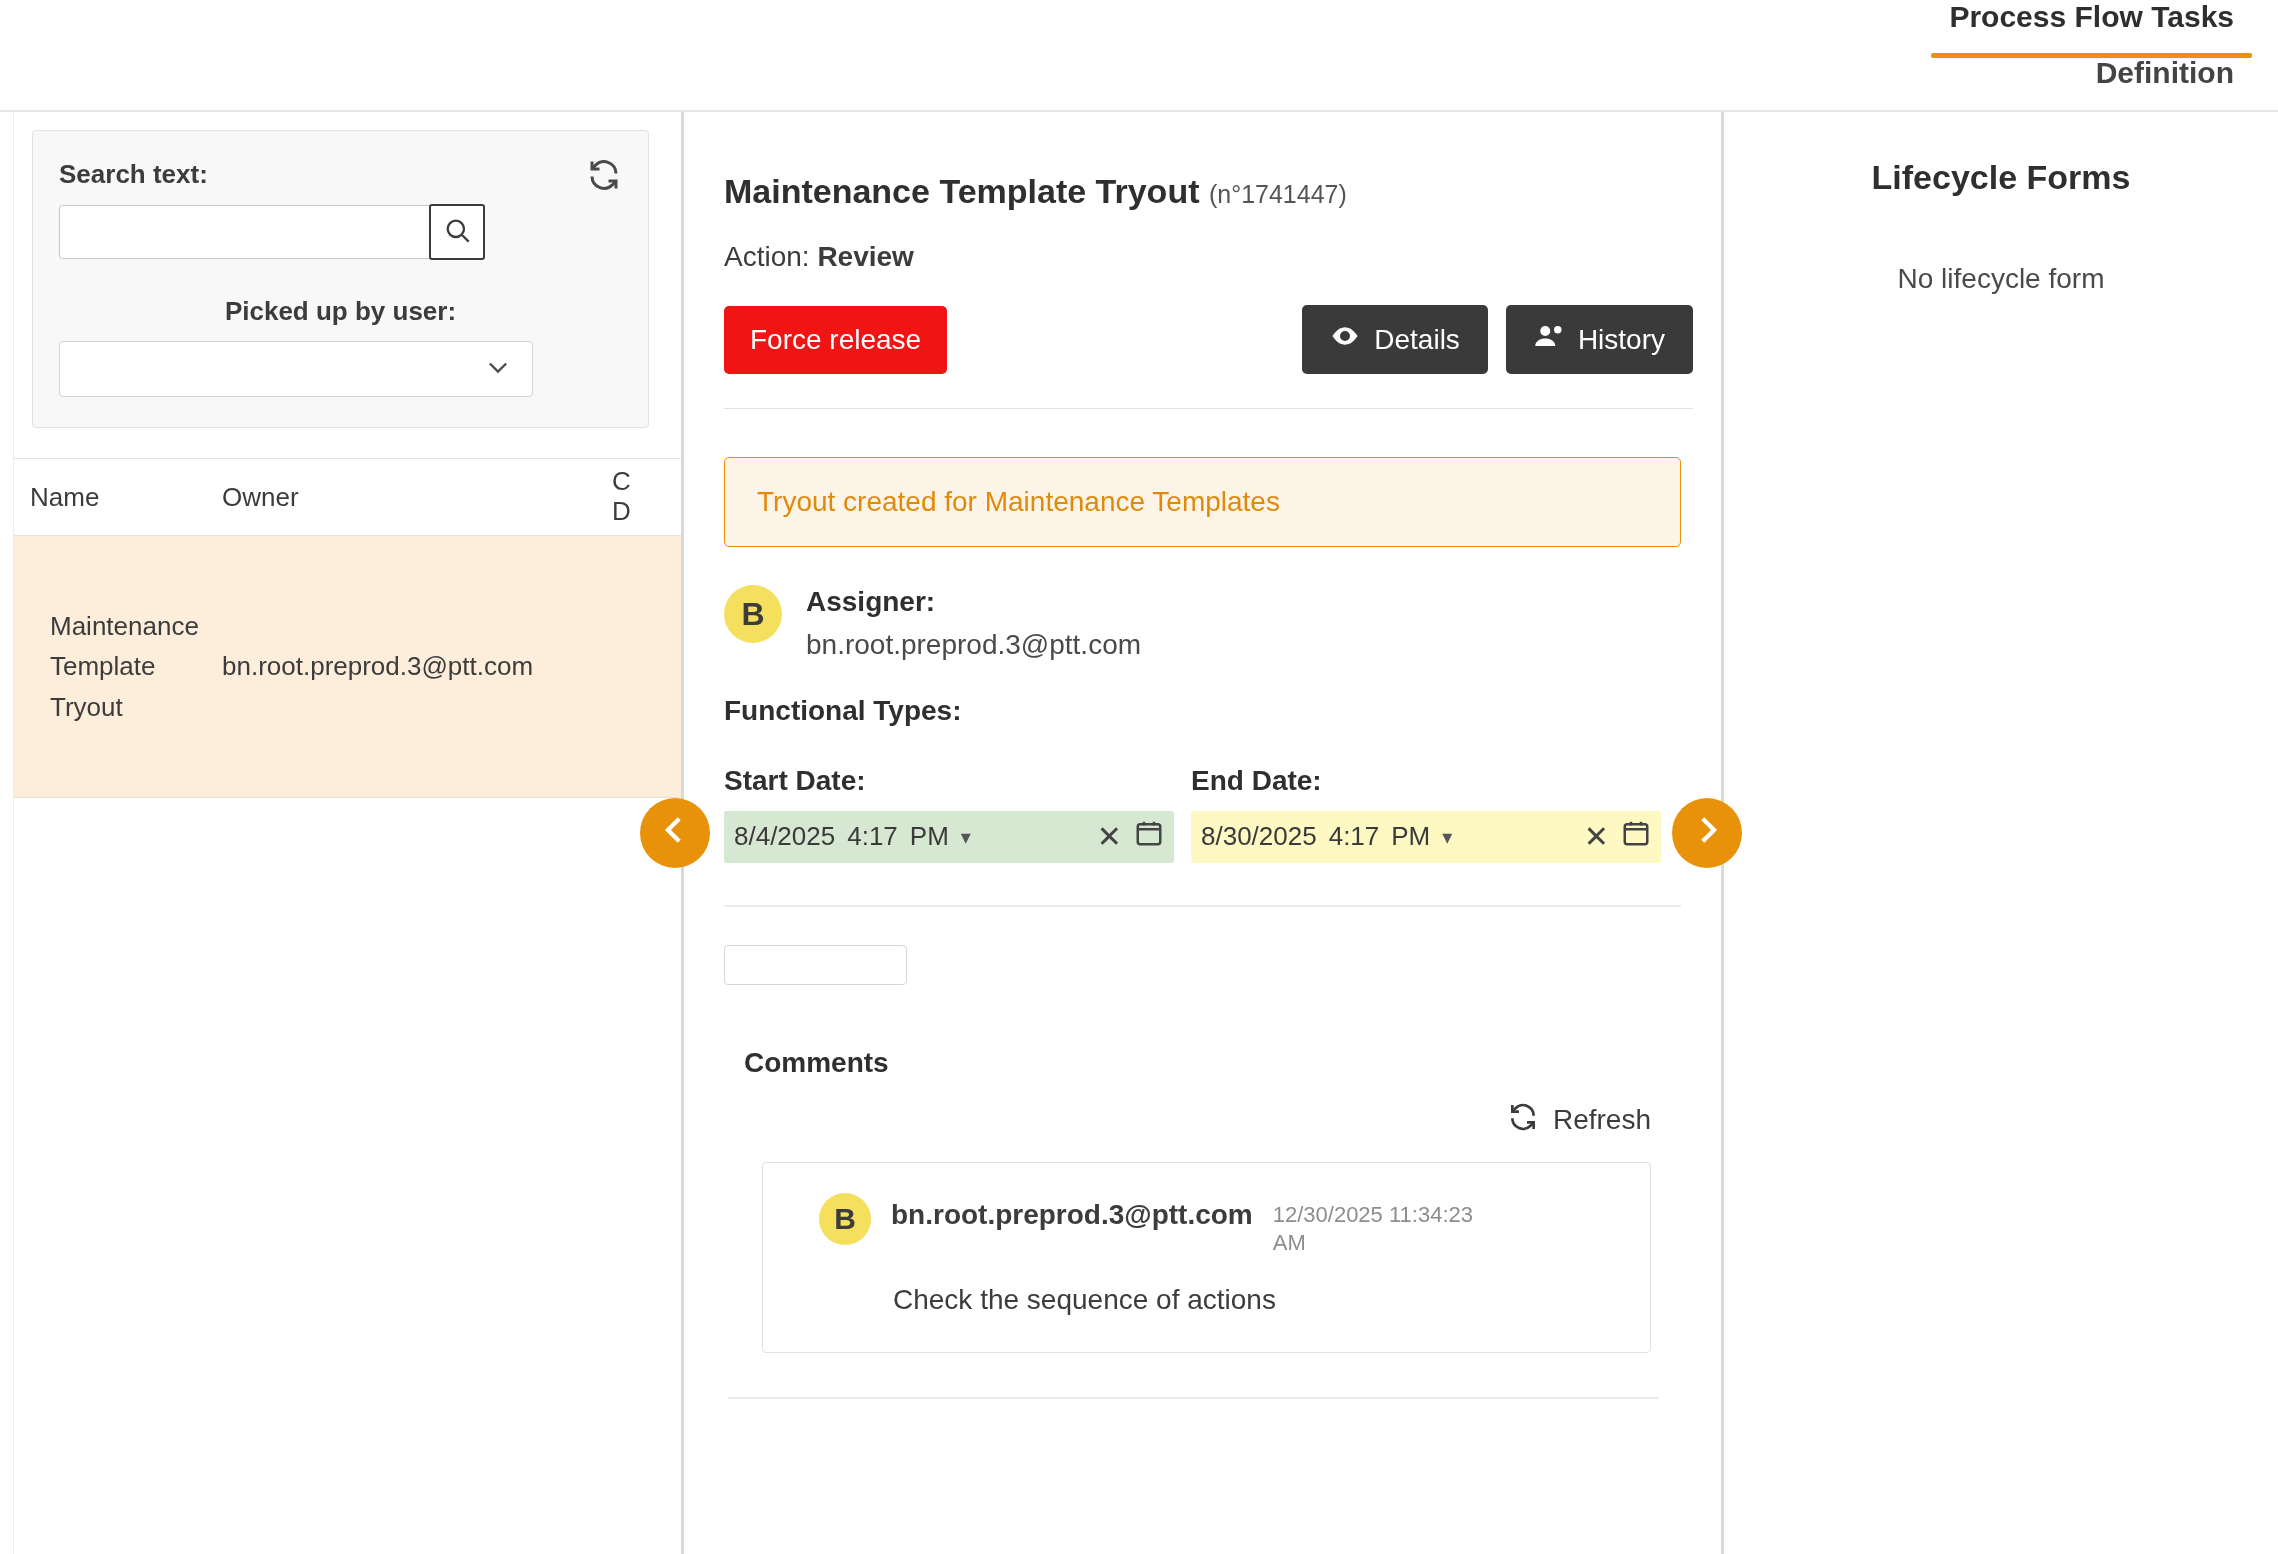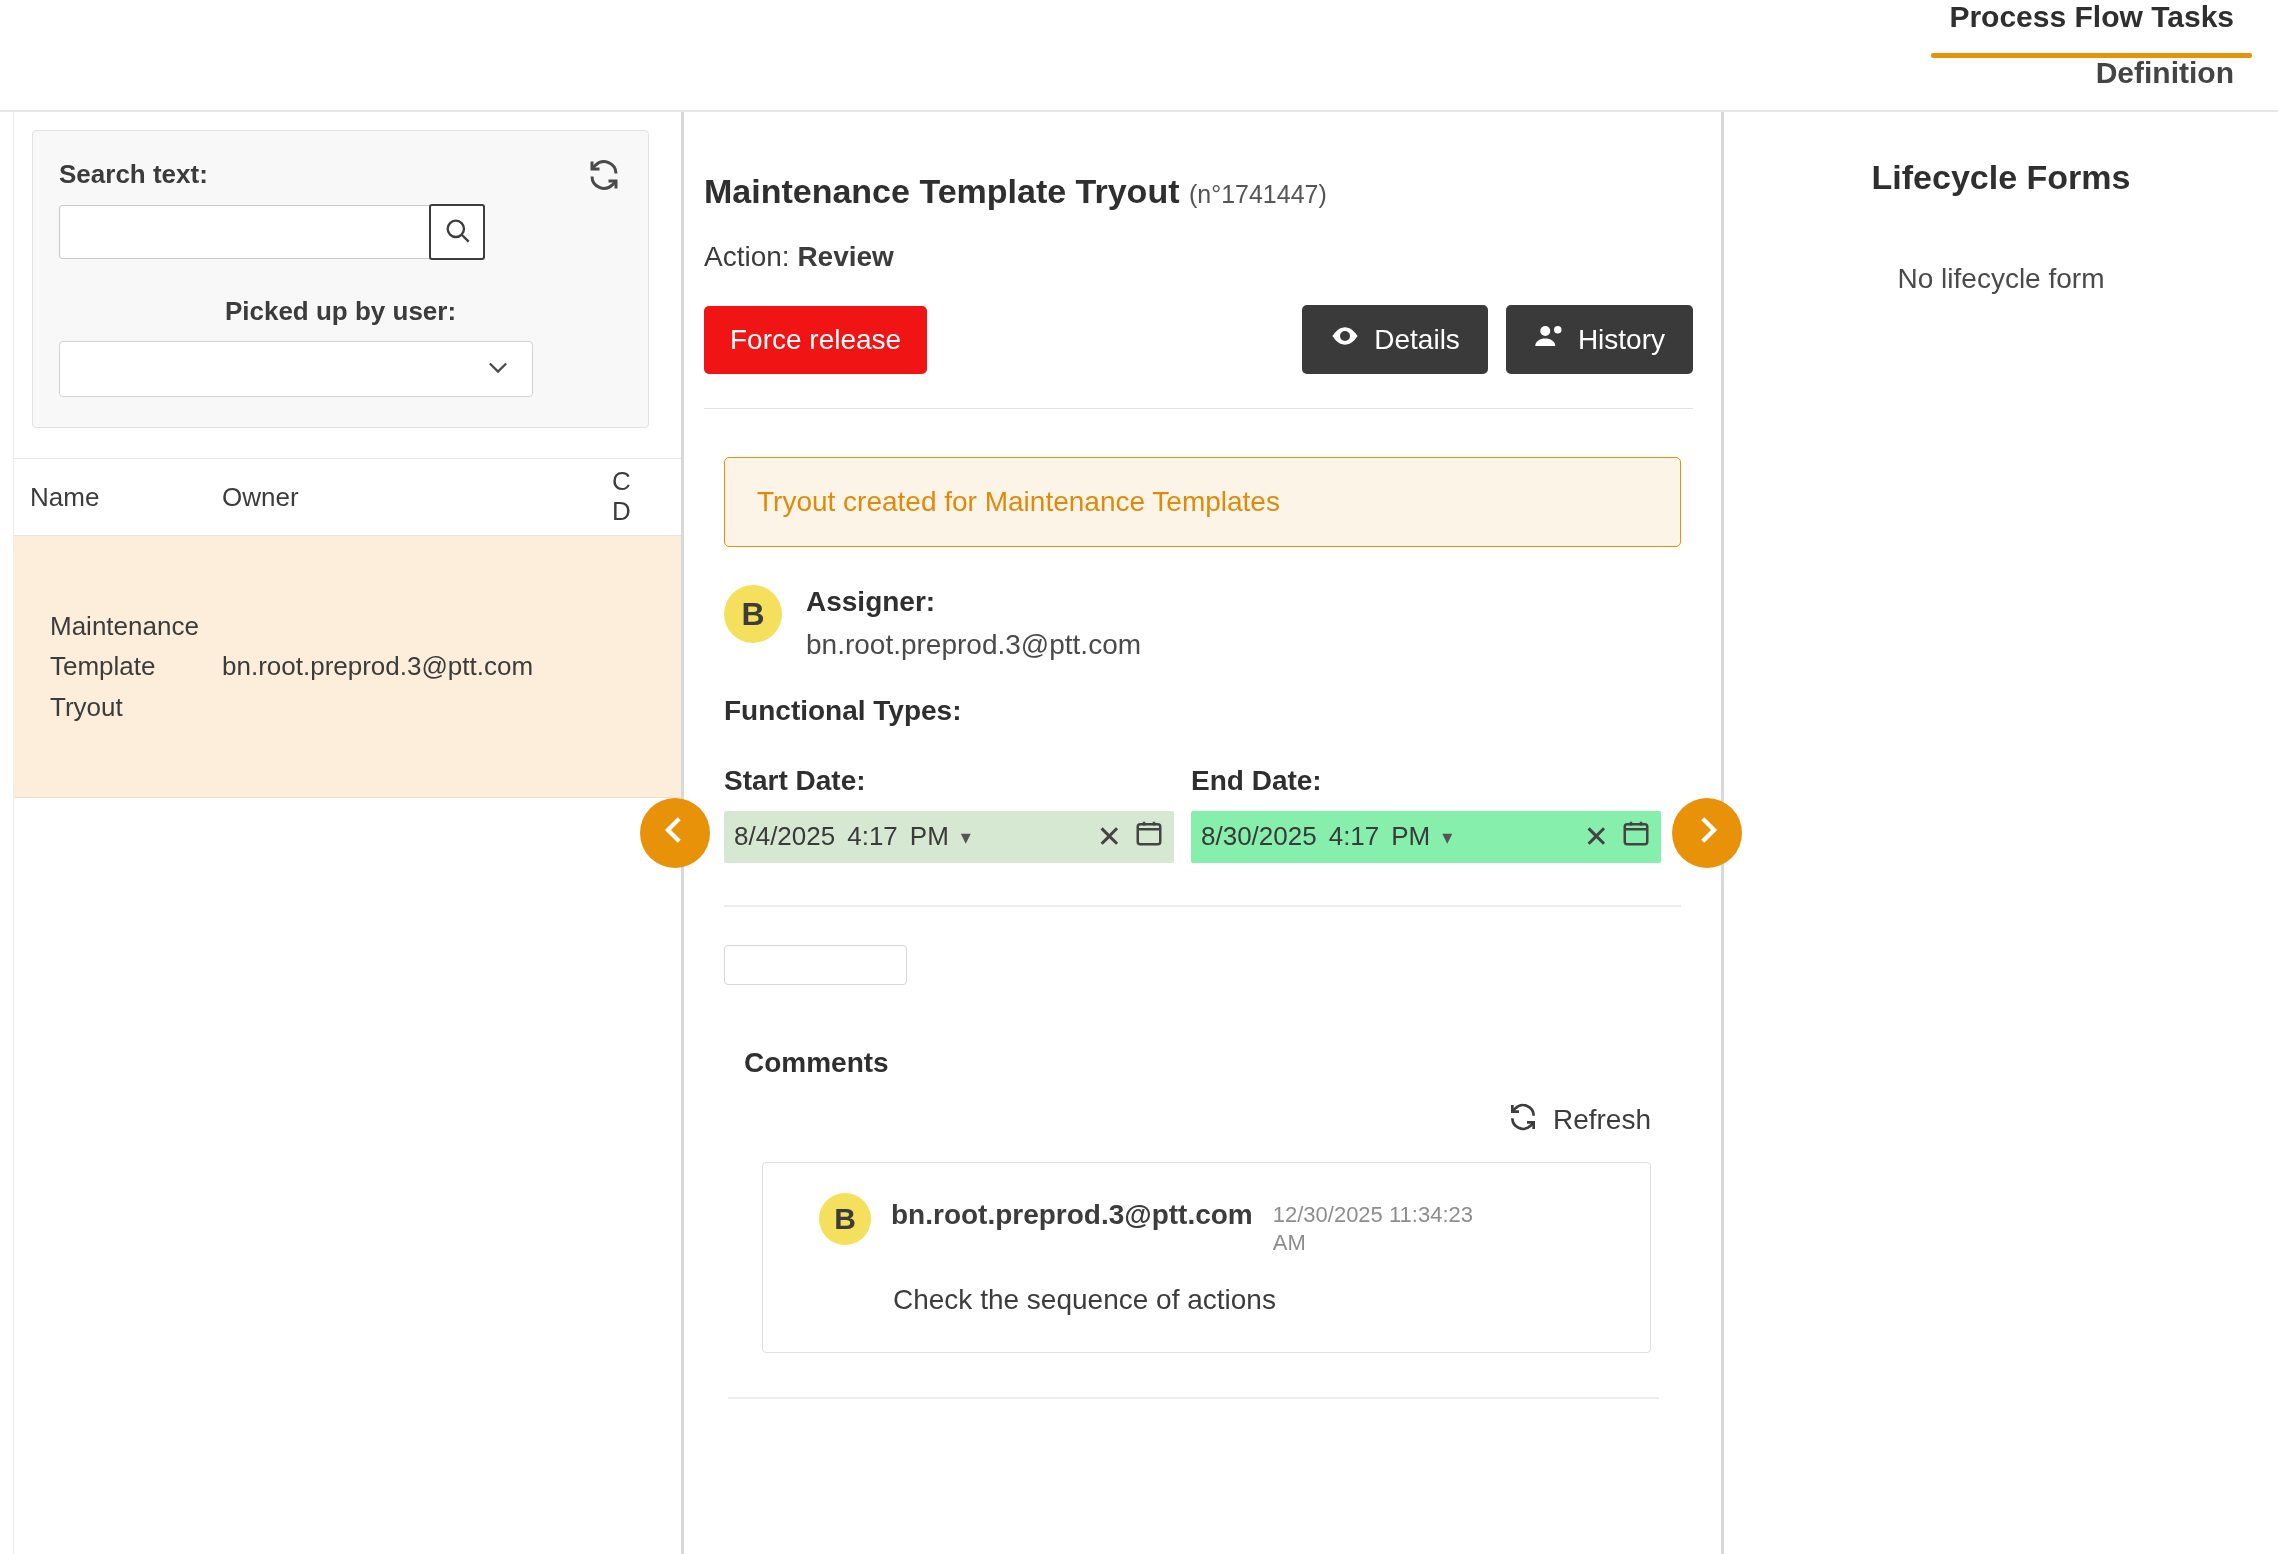--- a/index.html
+++ b/index.html
@@ -154,21 +154,21 @@
 
   
   .centerpanel {
     width: 1040px;
     border-right: 3px solid #d9d9d9;
     background: #fff;
     padding: 40px 0 0 0;
     position: relative;
     overflow: hidden;
   }
-  .cp-inner { padding: 0 28px 0 20px; }
+  .cp-inner { padding: 0 28px 0 40px; }
   .title {
     font-size: 34px;
     font-weight: bold;
     color: #2f2f2f;
     margin: 20px 0 0 0;
   }
   .title .num {
     font-size: 25px;
     font-weight: normal;
     color: #555;
@@ -270,21 +270,21 @@
   .datefield {
     height: 52px;
     display: flex;
     align-items: center;
     font-size: 26px;
     padding: 0 10px;
     border-radius: 2px;
     gap: 12px;
   }
   .datefield.start { background: #d7e8d2; width: 450px; }
-  .datefield.end { background: #86efac; width: 470px; }
+  .datefield.end { background: #fef9c3; width: 470px; }
   .df-txt { color: #3a3a3a; }
   .df-sp { flex: 1; }
   .chev { font-size: 20px; color: #555; }
   .xmark { font-size: 30px; color: #444; cursor: pointer; }
 
   .hr2 {
     border: none;
     border-top: 2px solid #ececec;
     margin: 42px 40px 0 40px;
   }

